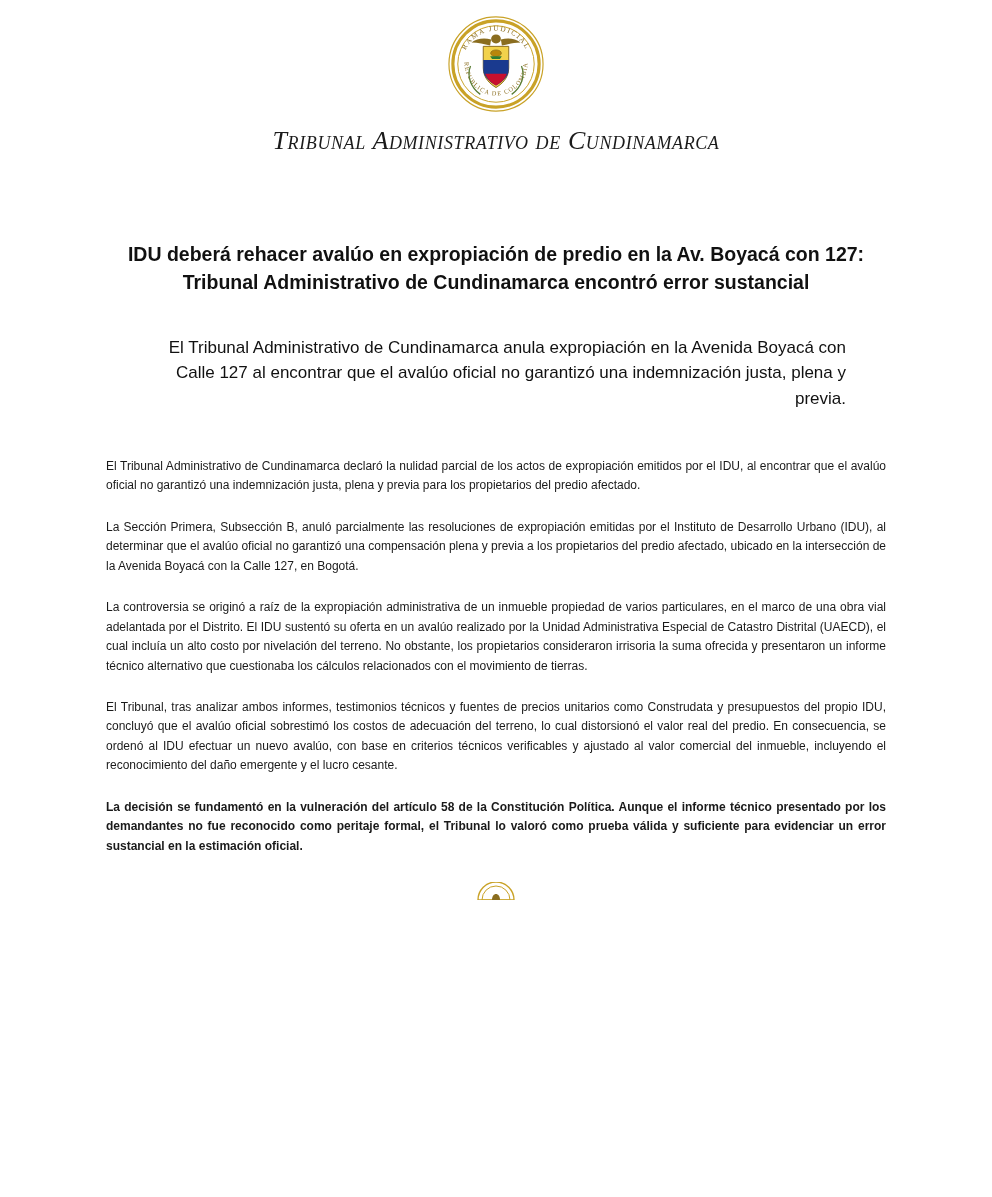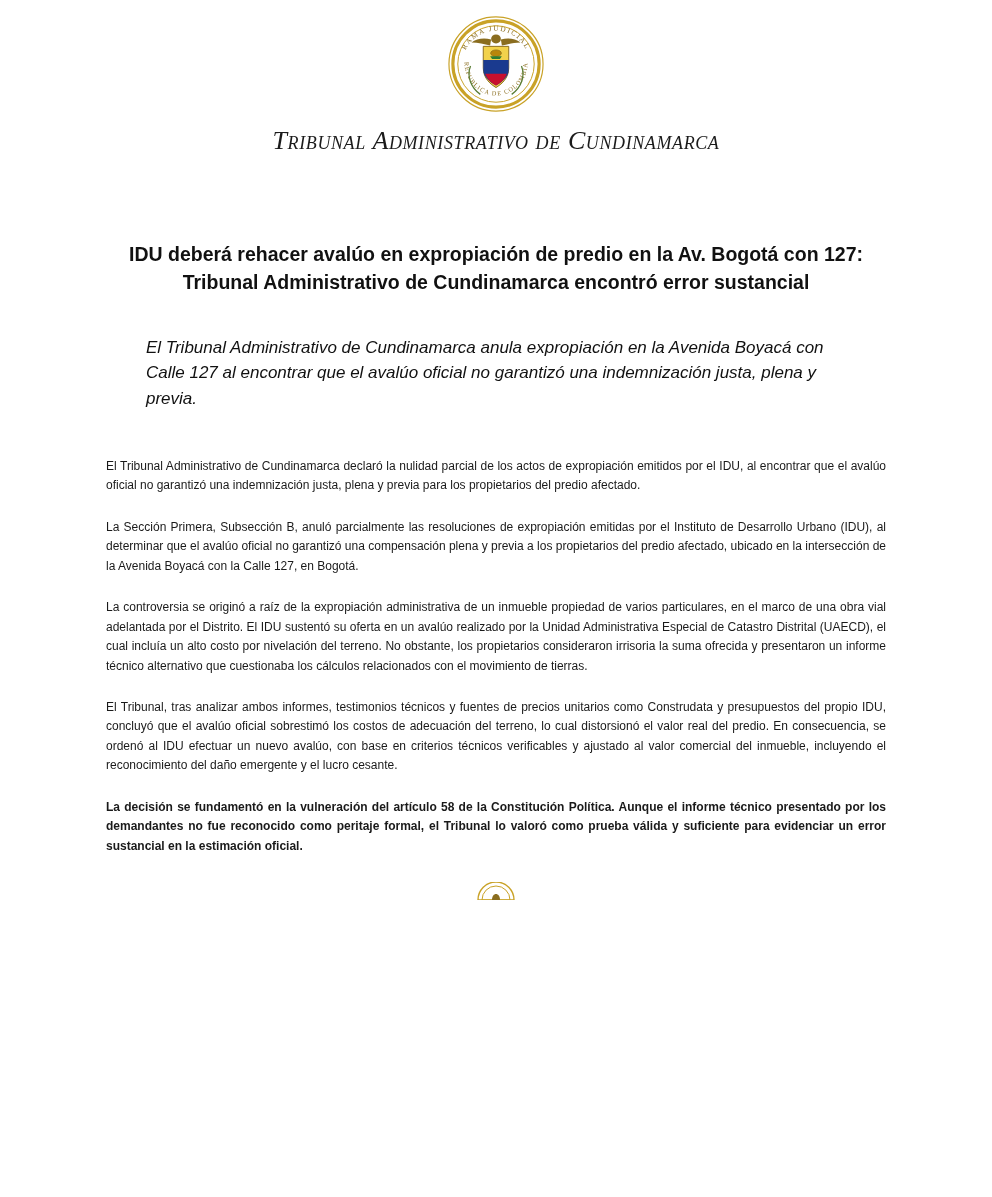--- a/index.html
+++ b/index.html
@@ -53,22 +53,21 @@
   .headline {
     margin: 84px 8px 0 8px;
     text-align: center;
     font-size: 19.5px;
     font-weight: bold;
     line-height: 1.45;
     color: #111111;
   }
   .subheadline {
     margin: 38px 40px 0 40px;
-    text-align: left;
-    font-style: italic;
+    text-align: right;
     font-size: 17px;
     line-height: 1.5;
     color: #111111;
   }
 
   
   .body-copy {
     margin-top: 46px;
   }
   .body-copy p {
@@ -133,21 +132,21 @@
 
         <g stroke="#5a7d34" stroke-width="1.3" fill="none">
           <path d="M24,52 C20,62 24,74 34,81"></path>
           <path d="M76,52 C80,62 76,74 66,81"></path>
         </g>
       </svg>
     </div>
     <div class="org-title">Tribunal Administrativo de Cundinamarca</div>
   </div>
 
-  <h1 class="headline">IDU deberá rehacer avalúo en expropiación de predio en la Av. Bogotá con 127: Tribunal Administrativo de Cundinamarca encontró error sustancial</h1>
+  <h1 class="headline">IDU deberá rehacer avalúo en expropiación de predio en la Av. Boyacá con 127: Tribunal Administrativo de Cundinamarca encontró error sustancial</h1>
 
   <div class="subheadline">El Tribunal Administrativo de Cundinamarca anula expropiación en la Avenida Boyacá con Calle 127 al encontrar que el avalúo oficial no garantizó una indemnización justa, plena y previa.</div>
 
   <div class="body-copy">
     <p>El Tribunal Administrativo de Cundinamarca declaró la nulidad parcial de los actos de expropiación emitidos por el IDU, al encontrar que el avalúo oficial no garantizó una indemnización justa, plena y previa para los propietarios del predio afectado.</p>
     <p>La Sección Primera, Subsección B, anuló parcialmente las resoluciones de expropiación emitidas por el Instituto de Desarrollo Urbano (IDU), al determinar que el avalúo oficial no garantizó una compensación plena y previa a los propietarios del predio afectado, ubicado en la intersección de la Avenida Boyacá con la Calle 127, en Bogotá.</p>
     <p>La controversia se originó a raíz de la expropiación administrativa de un inmueble propiedad de varios particulares, en el marco de una obra vial adelantada por el Distrito. El IDU sustentó su oferta en un avalúo realizado por la Unidad Administrativa Especial de Catastro Distrital (UAECD), el cual incluía un alto costo por nivelación del terreno. No obstante, los propietarios consideraron irrisoria la suma ofrecida y presentaron un informe técnico alternativo que cuestionaba los cálculos relacionados con el movimiento de tierras.</p>
     <p>El Tribunal, tras analizar ambos informes, testimonios técnicos y fuentes de precios unitarios como Construdata y presupuestos del propio IDU, concluyó que el avalúo oficial sobrestimó los costos de adecuación del terreno, lo cual distorsionó el valor real del predio. En consecuencia, se ordenó al IDU efectuar un nuevo avalúo, con base en criterios técnicos verificables y ajustado al valor comercial del inmueble, incluyendo el reconocimiento del daño emergente y el lucro cesante.</p>
     <p>La decisión se fundamentó en la vulneración del artículo 58 de la Constitución Política. Aunque el informe técnico presentado por los demandantes no fue reconocido como peritaje formal, el Tribunal lo valoró como prueba válida y suficiente para evidenciar un error sustancial en la estimación oficial.</p>
   </div>

